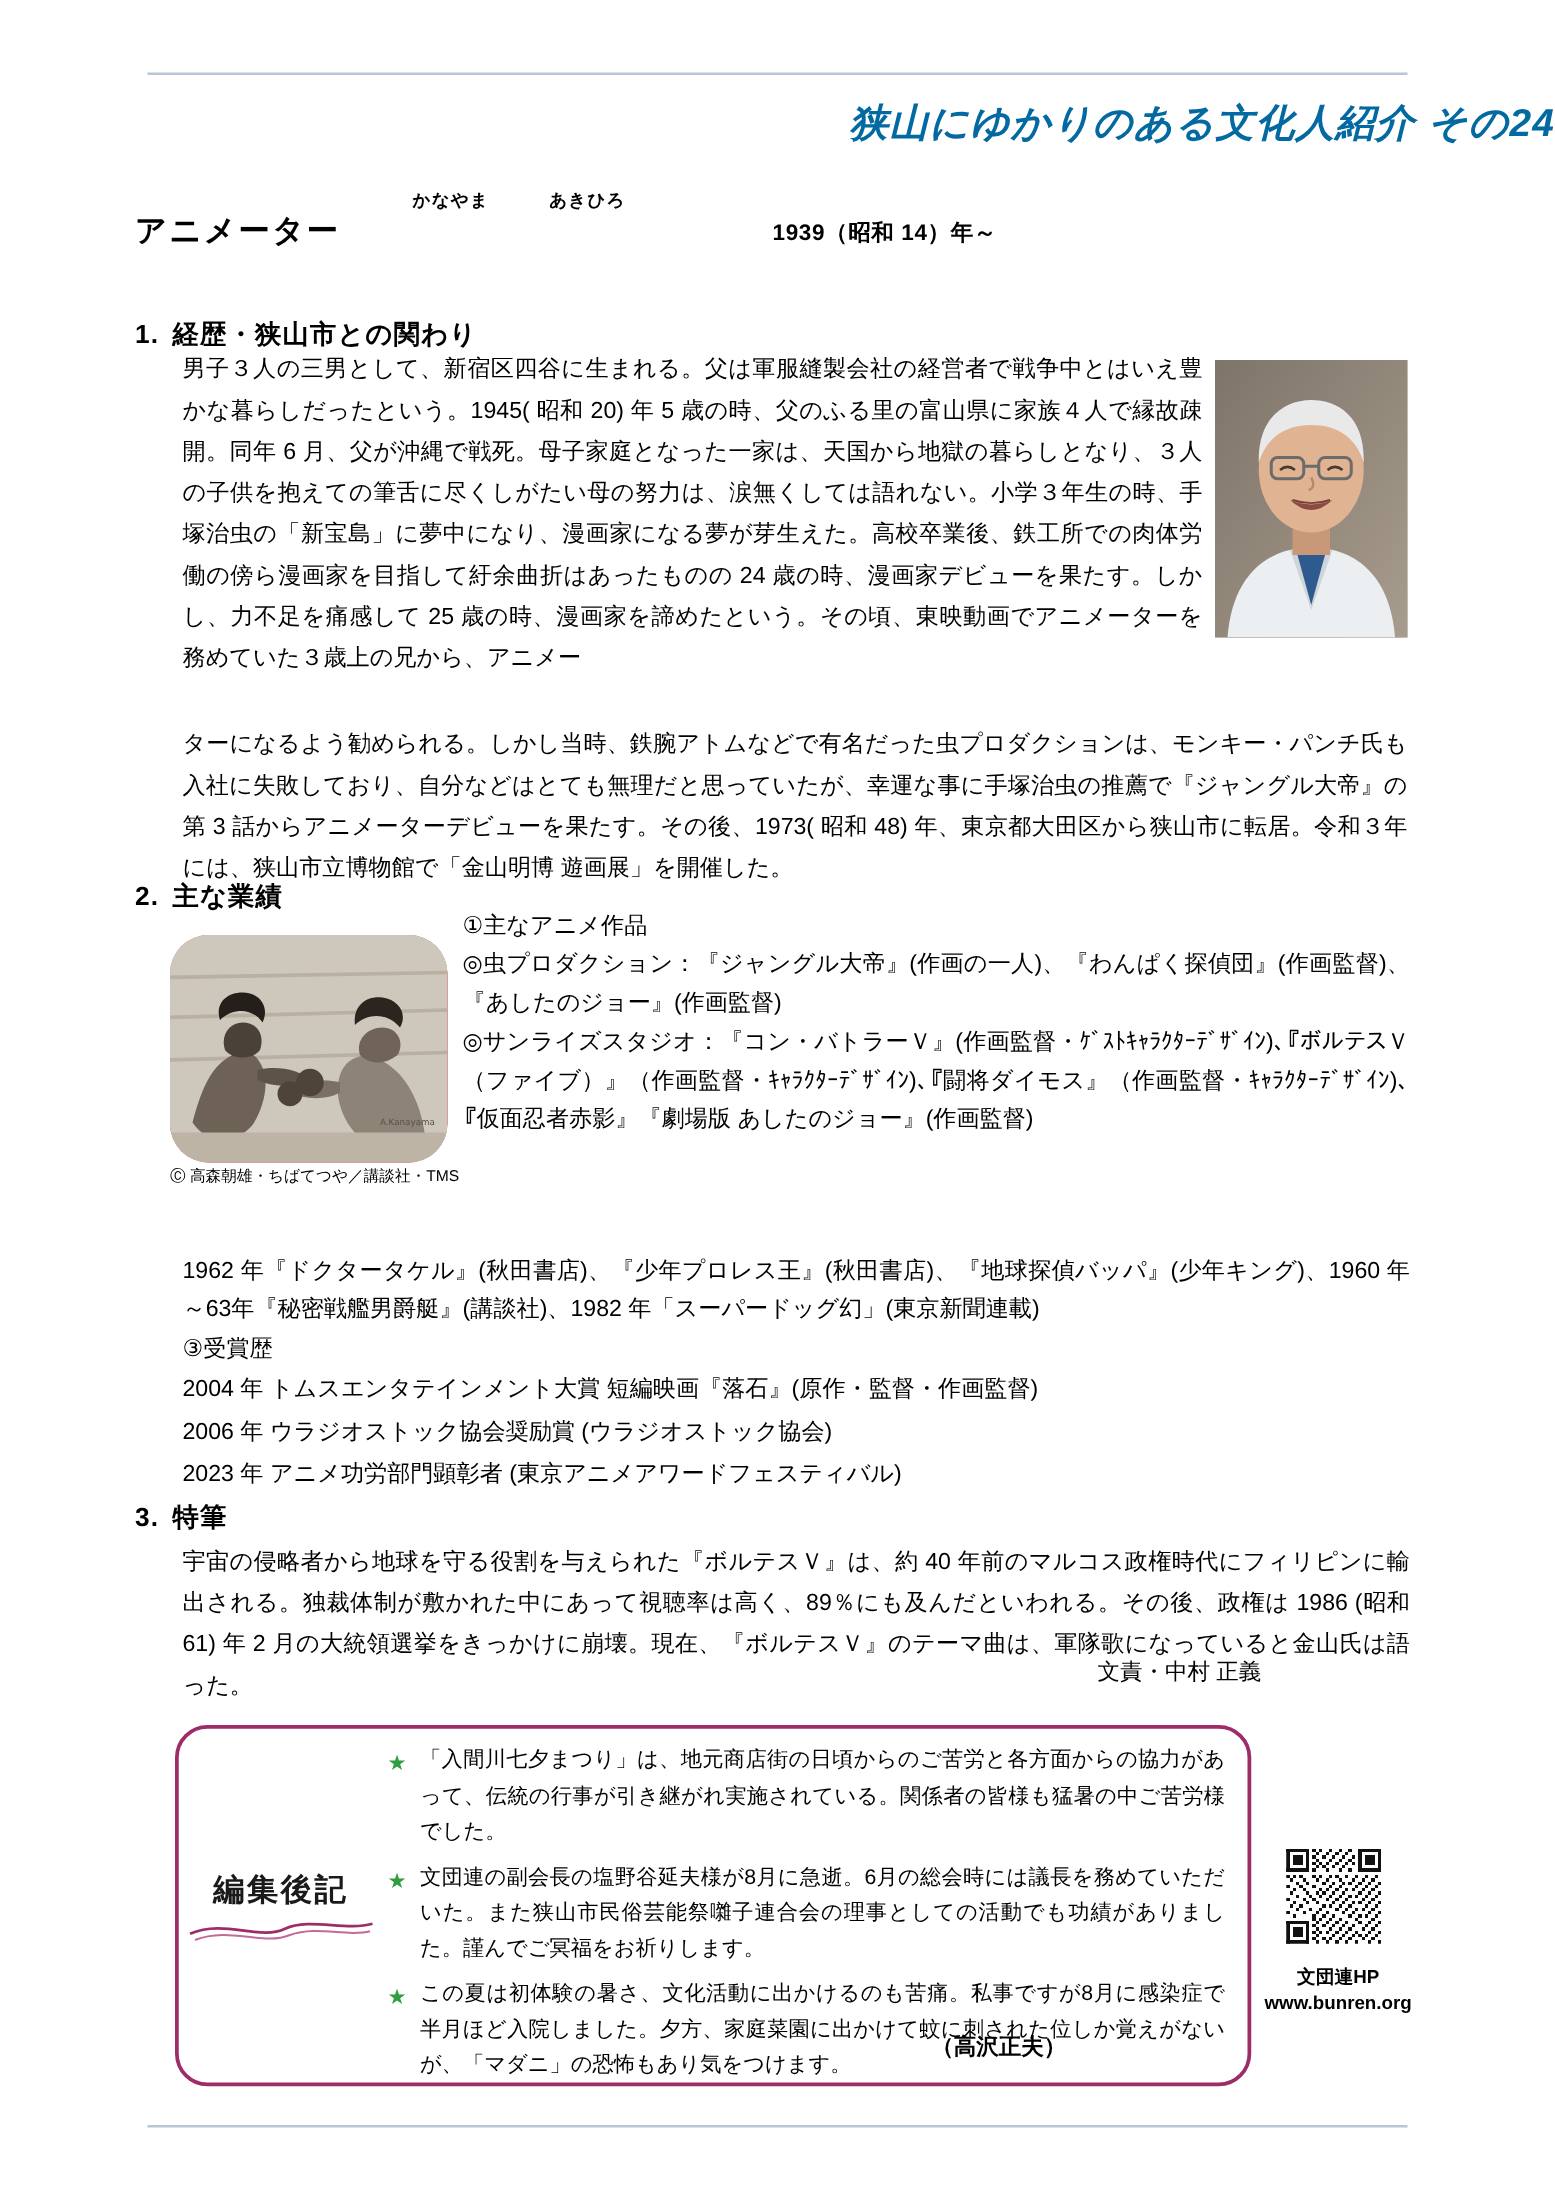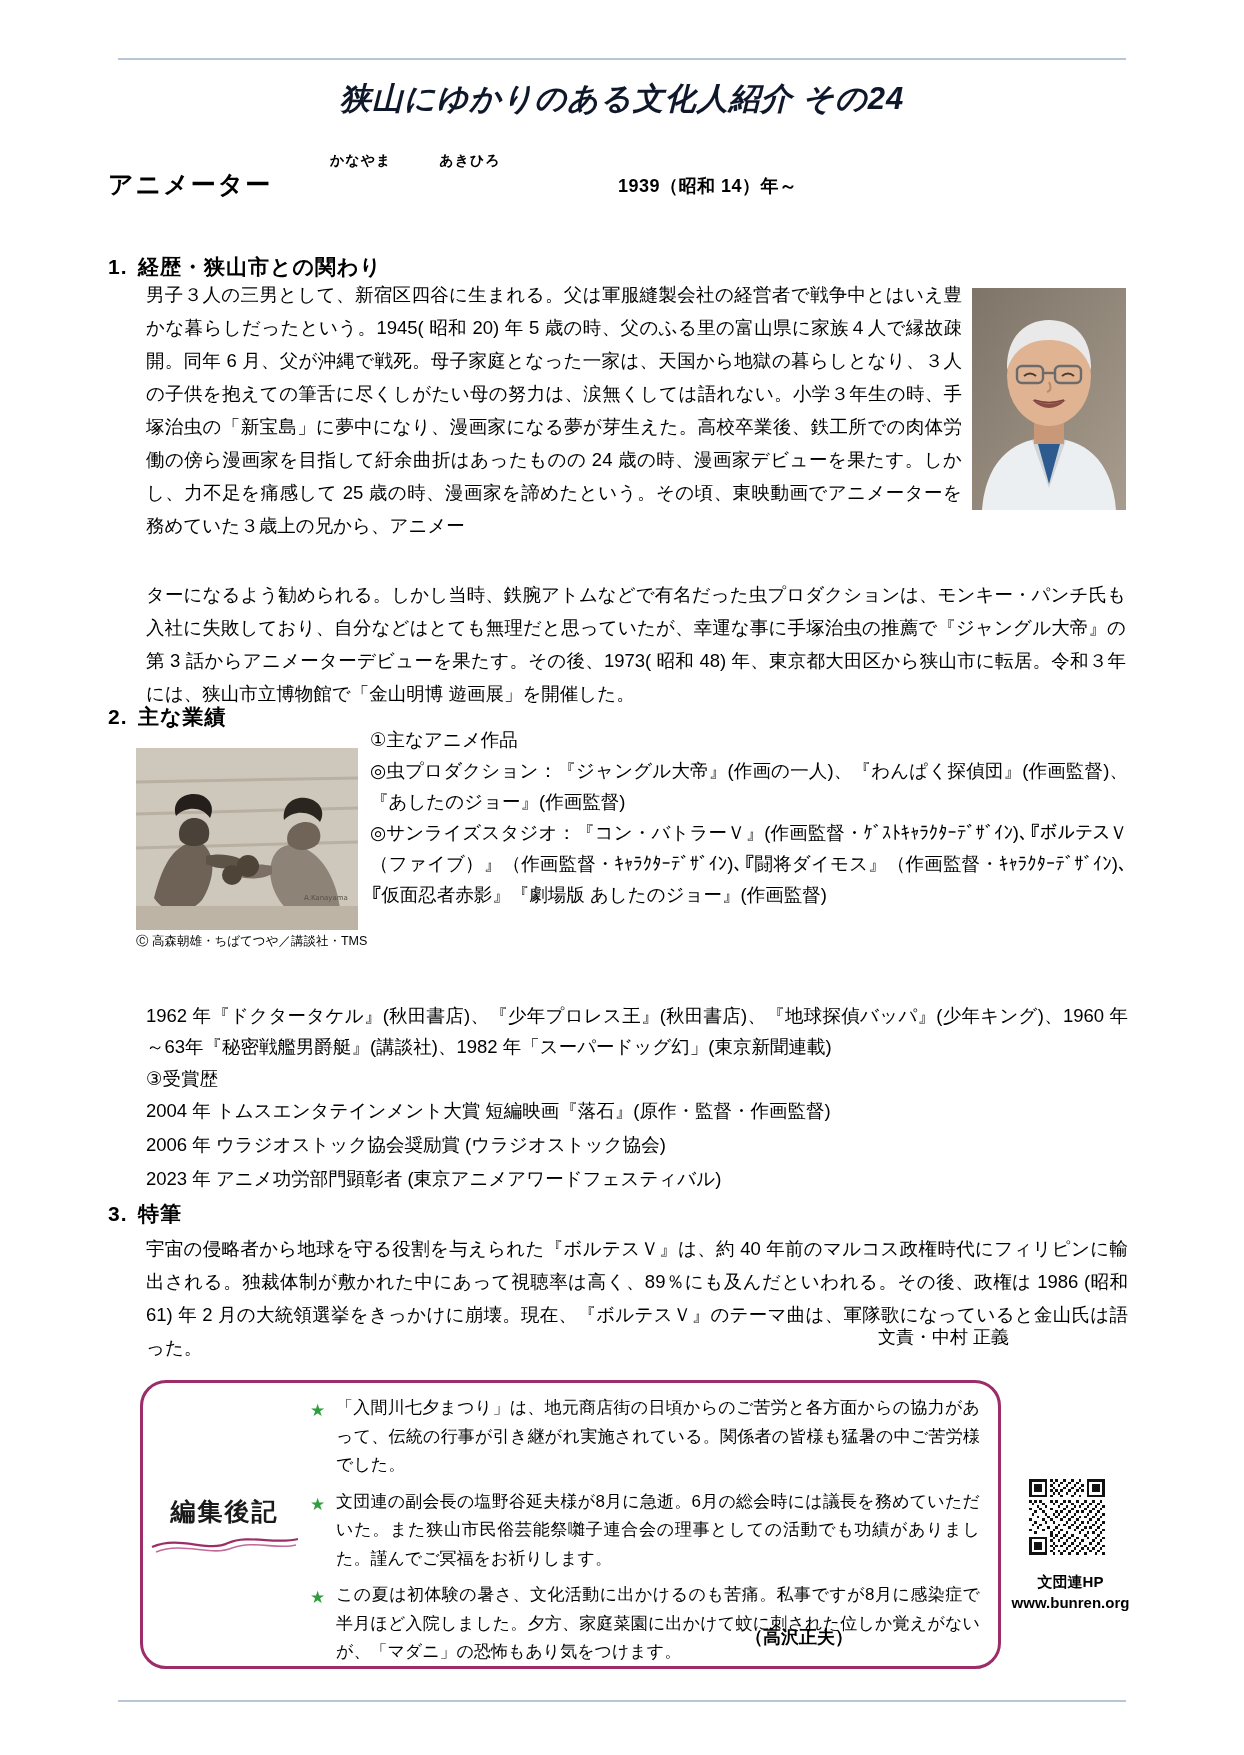--- a/index.html
+++ b/index.html
@@ -36,26 +36,26 @@
     top: 1700px;
     width: 1008px;
     height: 2px;
     background: #b9c6d8;
   }
   .headline {
     position: absolute;
     left: 0;
     top: 78px;
     width: 1244px;
-    text-align: center;
+    text-align: right;
     font-size: 31px;
     font-weight: bold;
     font-style: italic;
     letter-spacing: 1px;
-    color: #0f172a;
+    color: #0369a1;
   }
   
   .name-row {
     position: absolute;
     left: 108px;
     top: 152px;
     width: 1030px;
     height: 56px;
   }
   .role {
@@ -125,20 +125,21 @@
   .photo svg { display:block; }
   
   .art {
     position: absolute;
     left: 136px;
     top: 748px;
     width: 222px;
     height: 182px;
     overflow: hidden;
     background: #b91c1c;
+    border-radius: 31px;
   }
   .art-credit {
     position: absolute;
     left: 136px;
     top: 933px;
     width: 226px;
     font-size: 12.5px;
     letter-spacing: 0px;
     white-space: nowrap;
   }

